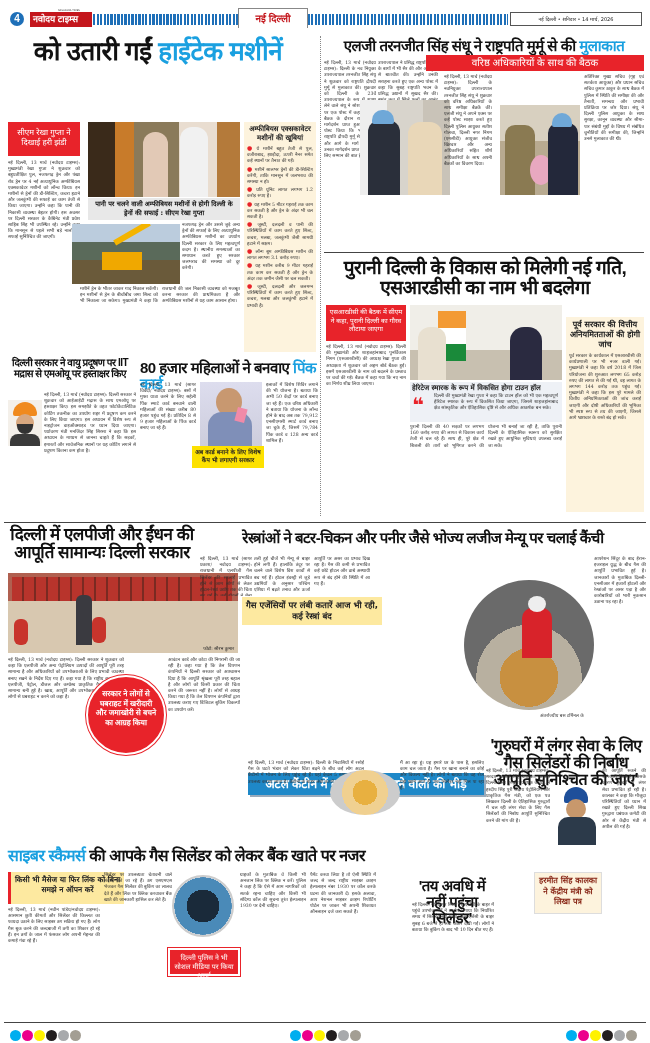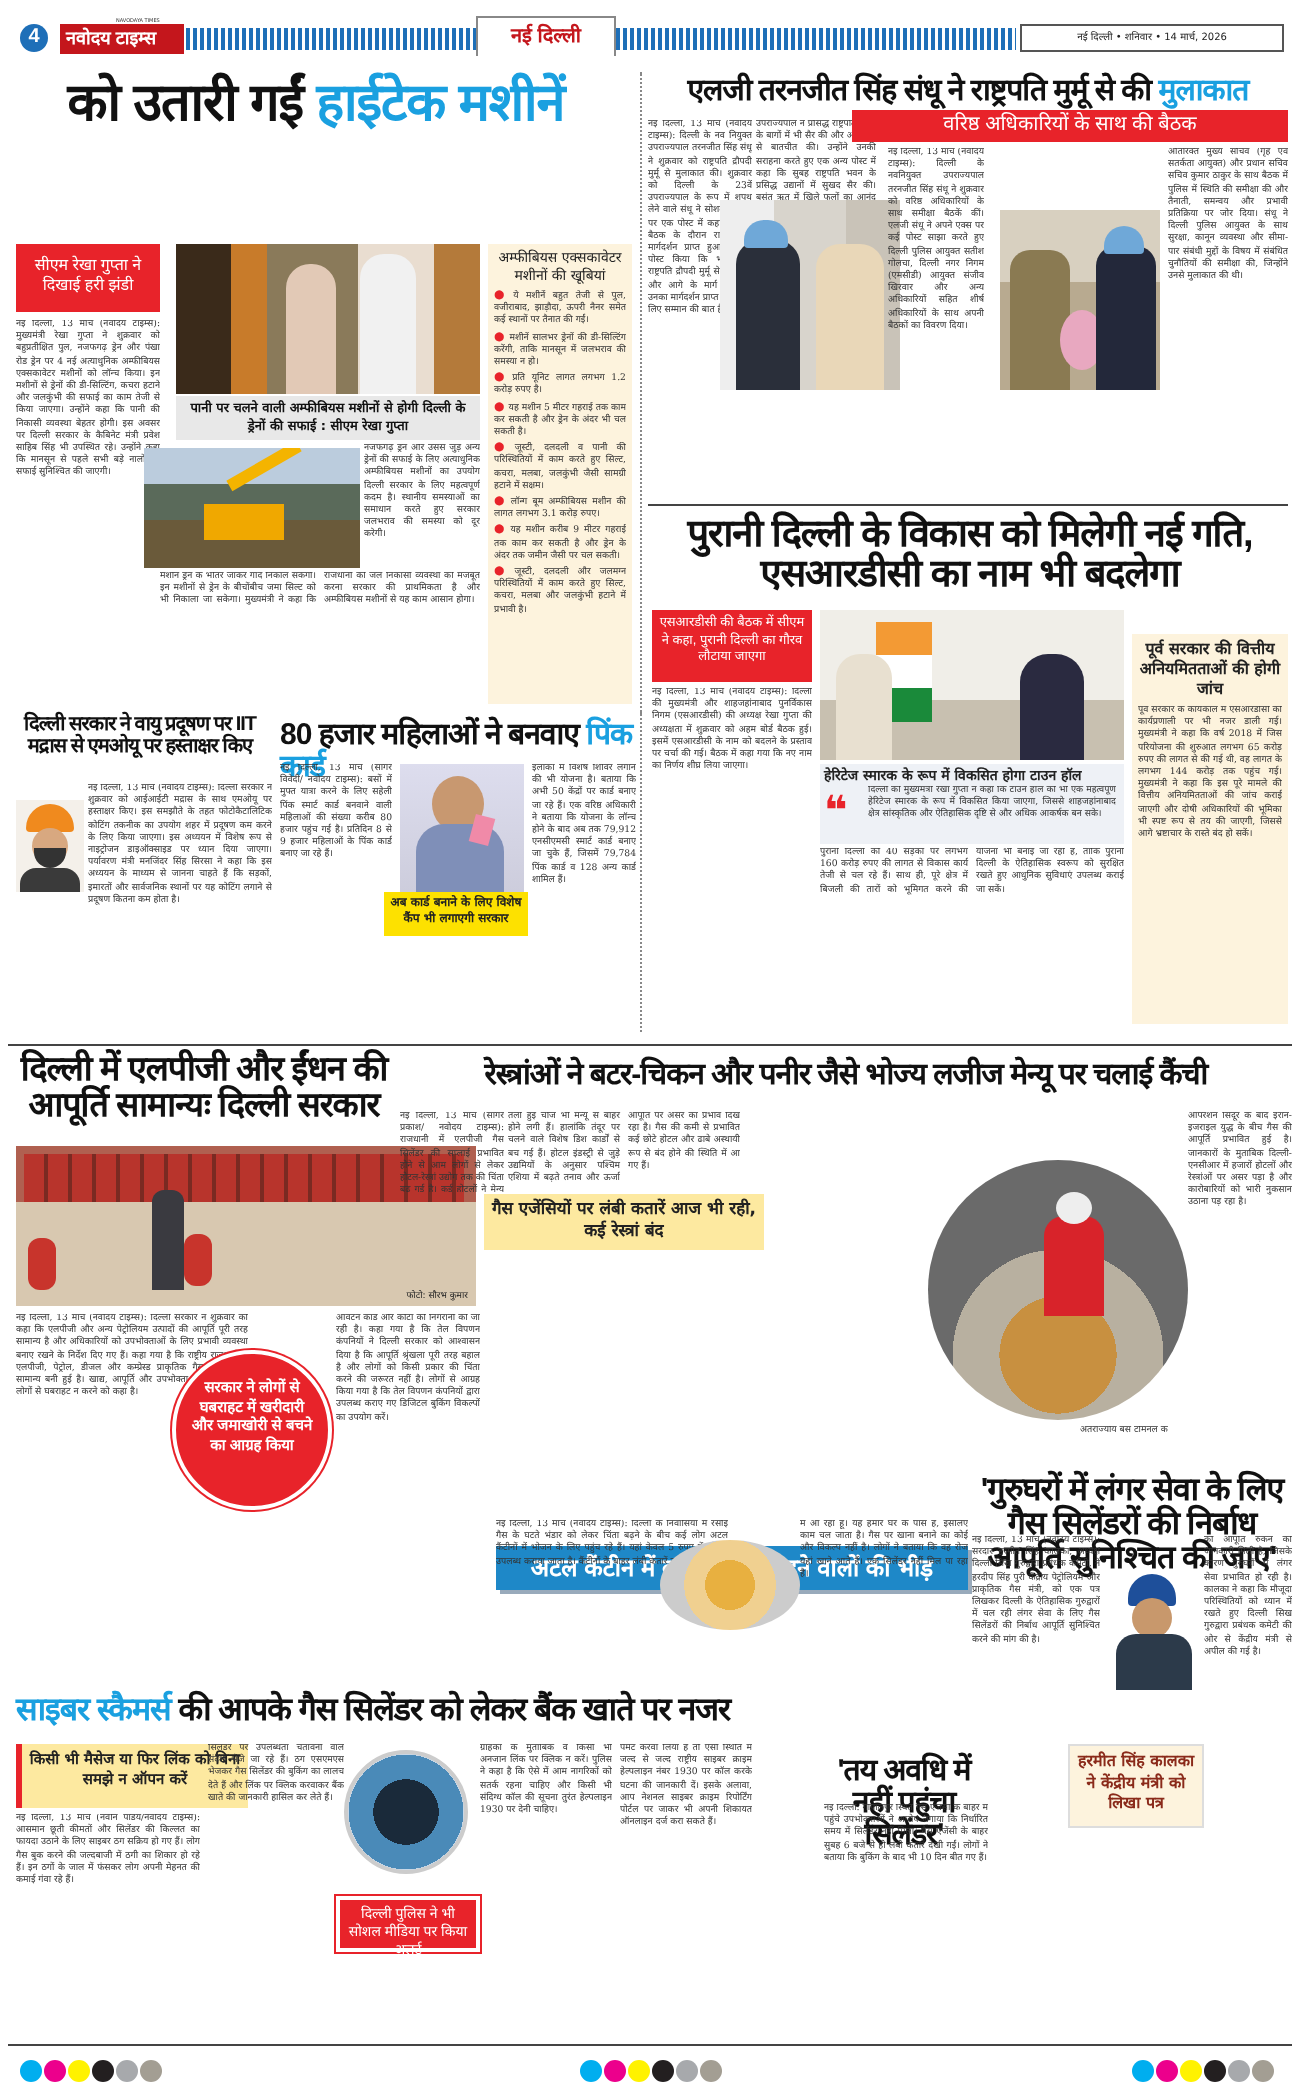--- a/index.html
+++ b/index.html
@@ -55,21 +55,21 @@
 </div>
 
 <div class="abs photo" style="left:72px;top:224px;width:108px;height:60px;background:linear-gradient(180deg,#bcd 0 30%,#5a6a5a 30% 60%,#6a5a3a 60%);">
   <div class="abs" style="left:40px;top:6px;width:40px;height:6px;background:#f4b400;transform:rotate(-30deg);"></div>
   <div class="abs" style="left:30px;top:28px;width:40px;height:18px;background:#f0a800;"></div>
 </div>
 <div class="abs txt" style="left:182px;top:222px;width:58px;height:62px;">नजफगढ़ ड्रेन और उससे जुड़े अन्य ड्रेनों की सफाई के लिए अत्याधुनिक अम्फीबियस मशीनों का उपयोग दिल्ली सरकार के लिए महत्वपूर्ण कदम है। स्थानीय समस्याओं का समाधान करते हुए सरकार जलभराव की समस्या को दूर करेगी।</div>
 <div class="abs txt" style="left:80px;top:286px;width:160px;height:68px;column-count:2;column-gap:4px;">मशीनें ड्रेन के भीतर जाकर गाद निकाल सकेंगी। इन मशीनों से ड्रेन के बीचोंबीच जमा सिल्ट को भी निकाला जा सकेगा। मुख्यमंत्री ने कहा कि राजधानी की जल निकासी व्यवस्था को मजबूत करना सरकार की प्राथमिकता है और अम्फीबियस मशीनों से यह काम आसान होगा।</div>
 
 <div class="abs cream" style="left:244px;top:122px;width:72px;height:230px;padding:3px;">
-  <div style="font-size:7px;font-weight:normal;text-align:center;line-height:9px;margin-bottom:2px;">अम्फीबियस एक्सकावेटर मशीनों की खूबियां</div>
+  <div style="font-size:7px;font-weight:bold;text-align:center;line-height:9px;margin-bottom:2px;">अम्फीबियस एक्सकावेटर मशीनों की खूबियां</div>
   <div class="txt" style="margin-bottom:1px;"><span class="bullet">●</span><span>ये मशीनें बहुत तेजी से पुल, वजीराबाद, झाड़ौदा, ऊपरी नैनर समेत कई स्थानों पर तैनात की गईं।</span></div>
   <div class="txt" style="margin-bottom:1px;"><span class="bullet">●</span><span>मशीनें सालभर ड्रेनों की डी-सिल्टिंग करेंगी, ताकि मानसून में जलभराव की समस्या न हो।</span></div>
   <div class="txt" style="margin-bottom:1px;"><span class="bullet">●</span><span>प्रति यूनिट लागत लगभग 1.2 करोड़ रुपए है।</span></div>
   <div class="txt" style="margin-bottom:1px;"><span class="bullet">●</span><span>यह मशीन 5 मीटर गहराई तक काम कर सकती है और ड्रेन के अंदर भी चल सकती है।</span></div>
   <div class="txt" style="margin-bottom:1px;"><span class="bullet">●</span><span>जूस्टी, दलदली व पानी की परिस्थितियों में काम करते हुए सिल्ट, कचरा, मलबा, जलकुंभी जैसी सामग्री हटाने में सक्षम।</span></div>
   <div class="txt" style="margin-bottom:1px;"><span class="bullet">●</span><span>लॉन्ग बूम अम्फीबियस मशीन की लागत लगभग 3.1 करोड़ रुपए।</span></div>
   <div class="txt" style="margin-bottom:1px;"><span class="bullet">●</span><span>यह मशीन करीब 9 मीटर गहराई तक काम कर सकती है और ड्रेन के अंदर तक जमीन जैसी पर चल सकती।</span></div>
   <div class="txt"><span class="bullet">●</span><span>जूस्टी, दलदली और जलमग्न परिस्थितियों में काम करते हुए सिल्ट, कचरा, मलबा और जलकुंभी हटाने में प्रभावी है।</span></div>
 </div>
 

